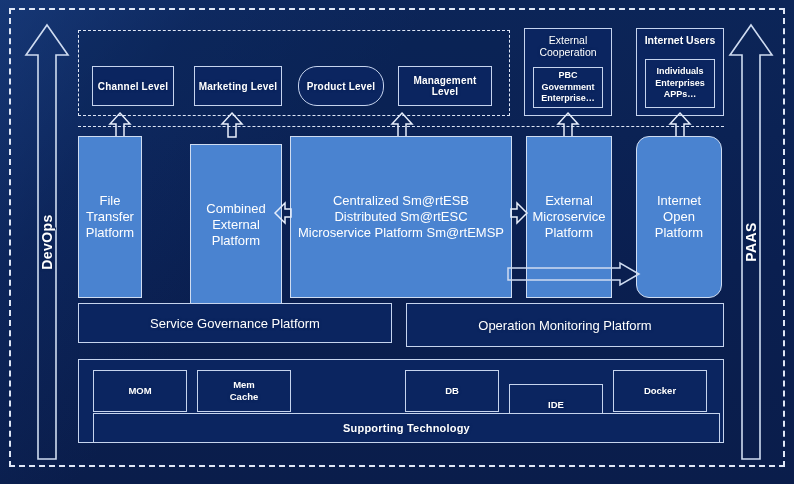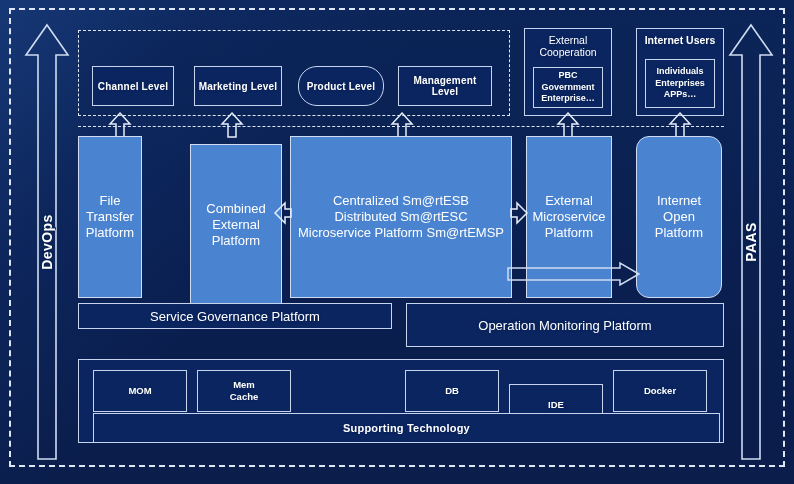--- a/index.html
+++ b/index.html
@@ -273,21 +273,21 @@
         <polygon points="17,13 7,3 7,9 1,9 1,17 7,17 7,23" fill="none" stroke="#e7eefb" stroke-width="1.5"></polygon>
       </svg>
   </div>
 
   <div class="conn" style="left:508px; top:262px;">
     <svg width="132" height="24" viewBox="0 0 132 24">
       <polygon points="0,6 112,6 112,1 131,12 112,23 112,18 0,18" fill="none" stroke="#cfdcf1" stroke-width="1.5"></polygon>
     </svg>
   </div>
 
-  <div class="box navy gov-box" style="left:78px; top:303px; width:314px; height:26px;">
+  <div class="box navy gov-box" style="left:78px; top:303px; width:314px; height:40px;">
     <span>Service Governance Platform</span>
   </div>
   <div class="box navy gov-box" style="left:406px; top:303px; width:318px; height:44px;">
     <span>Operation Monitoring Platform</span>
   </div>
 
   <div class="box navy" style="left:78px; top:359px; width:646px; height:84px; display:block;"></div>
 
   <div class="box navy tech-box" style="left:93px;  top:370px; width:94px; height:42px;">
     <div>

